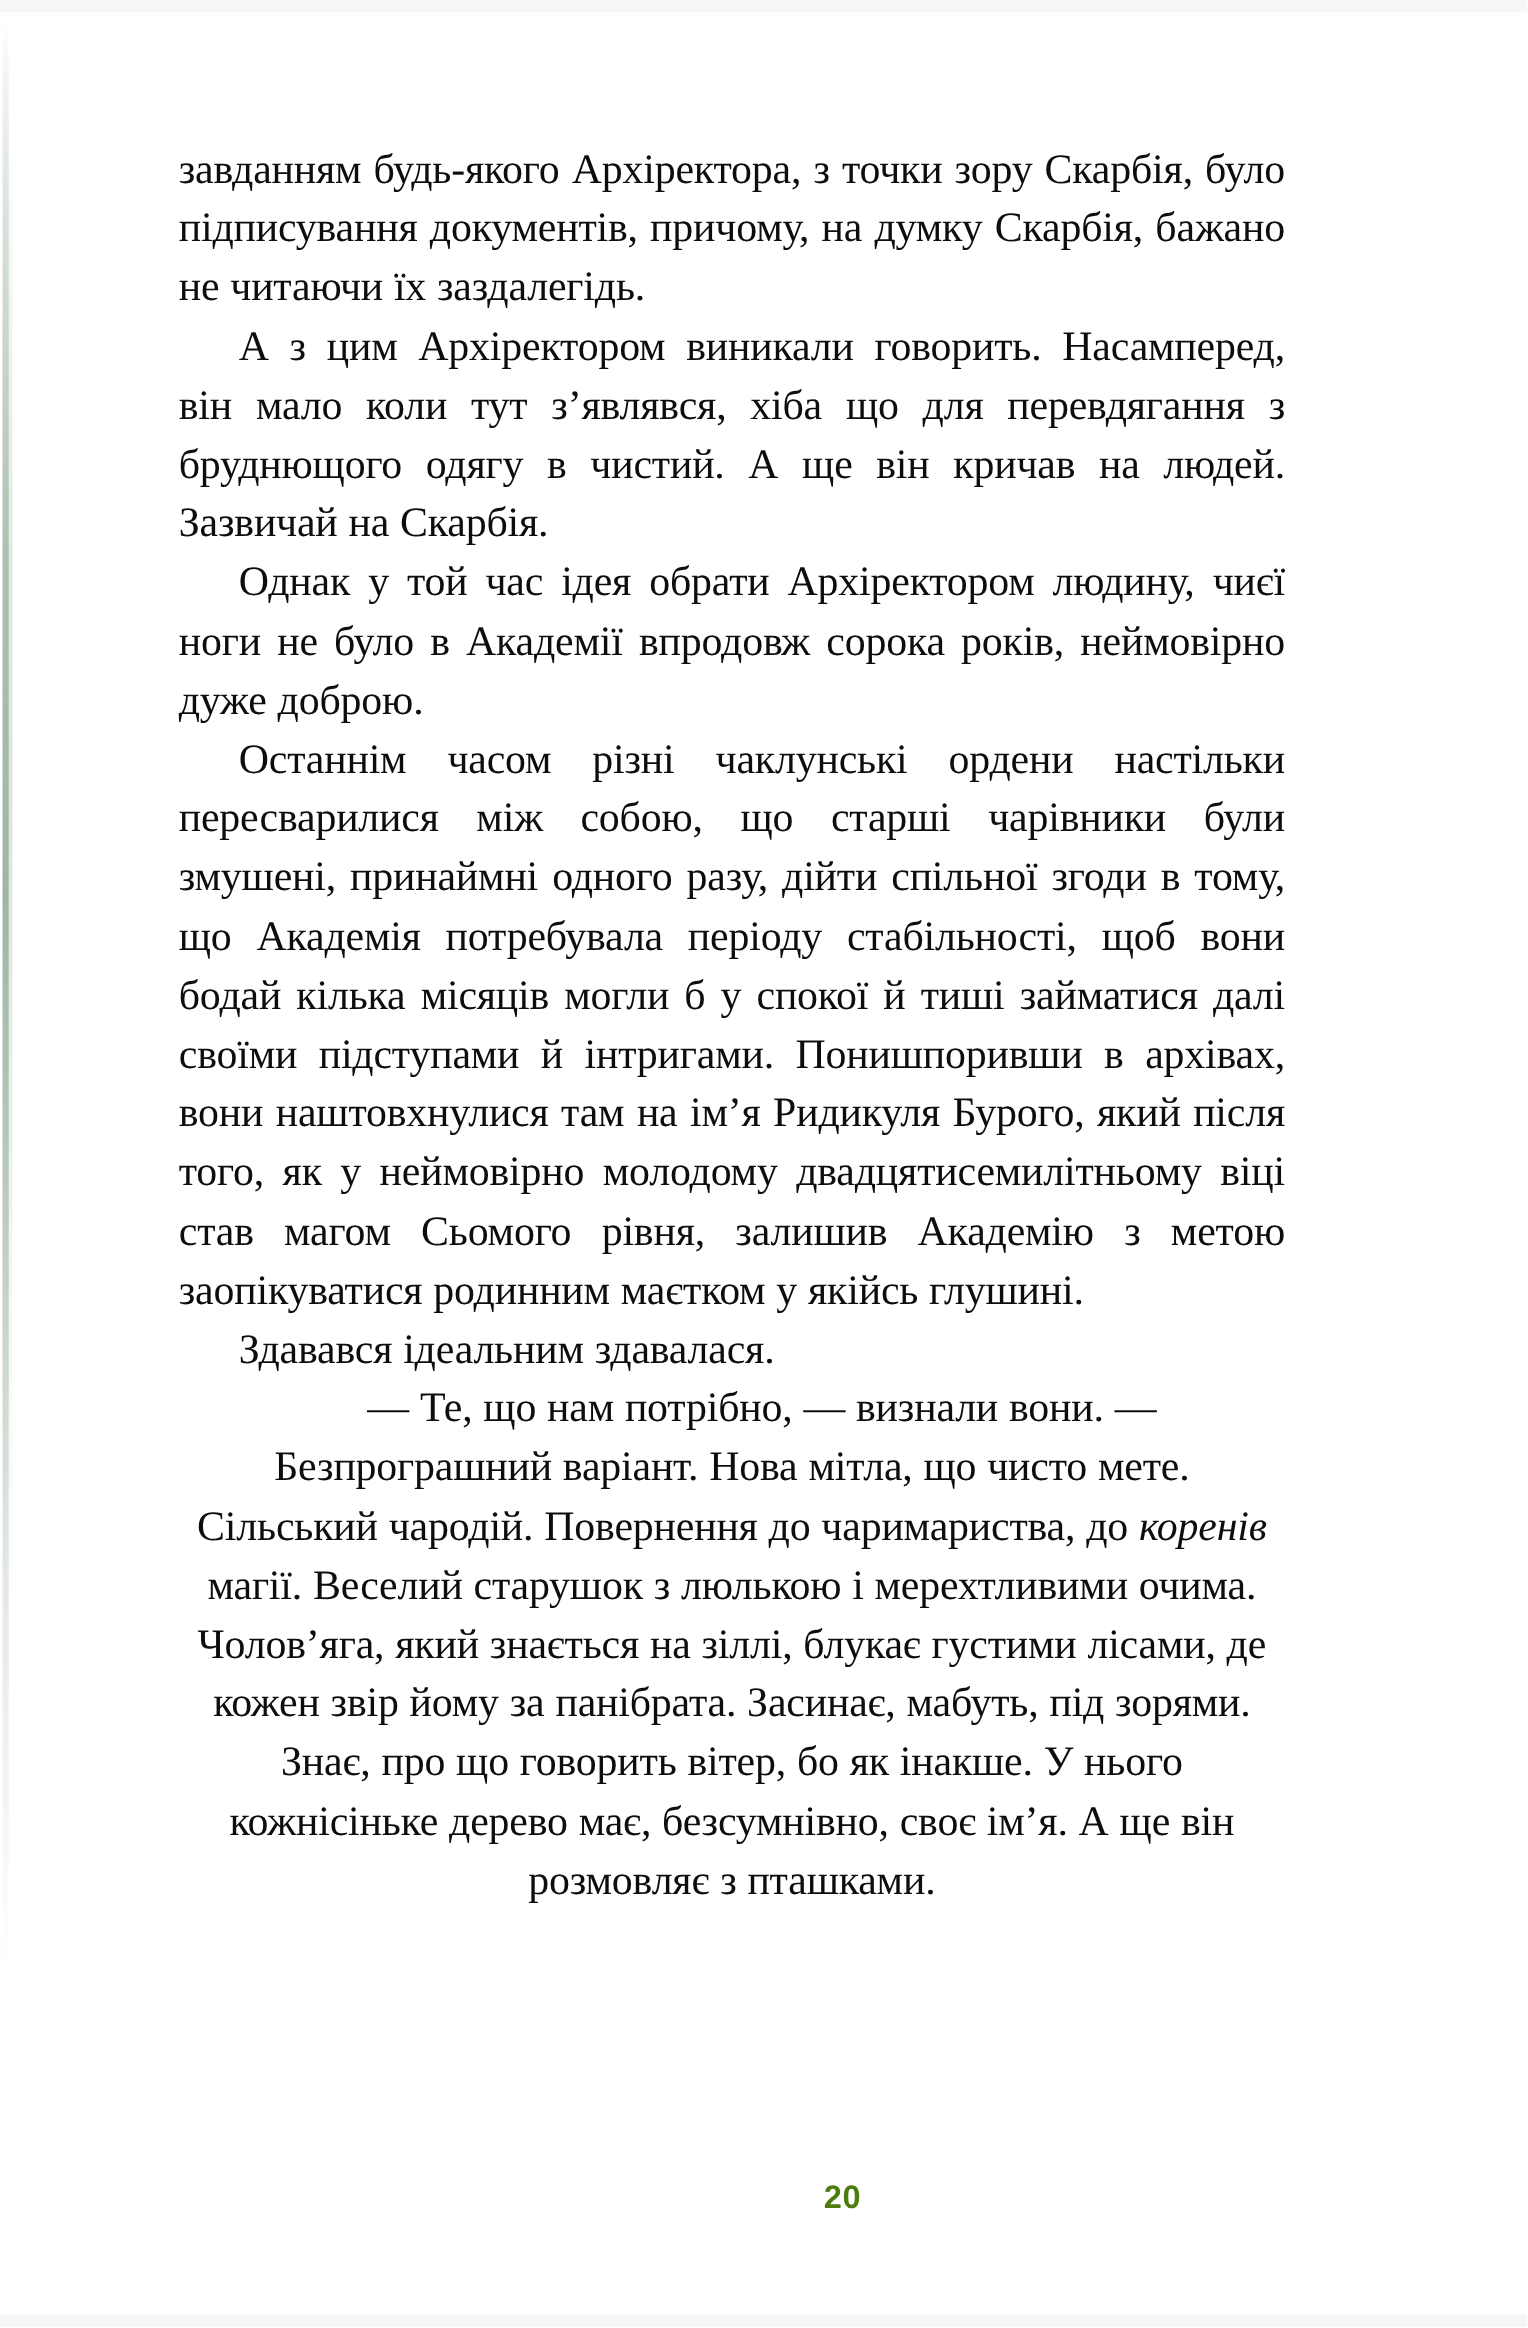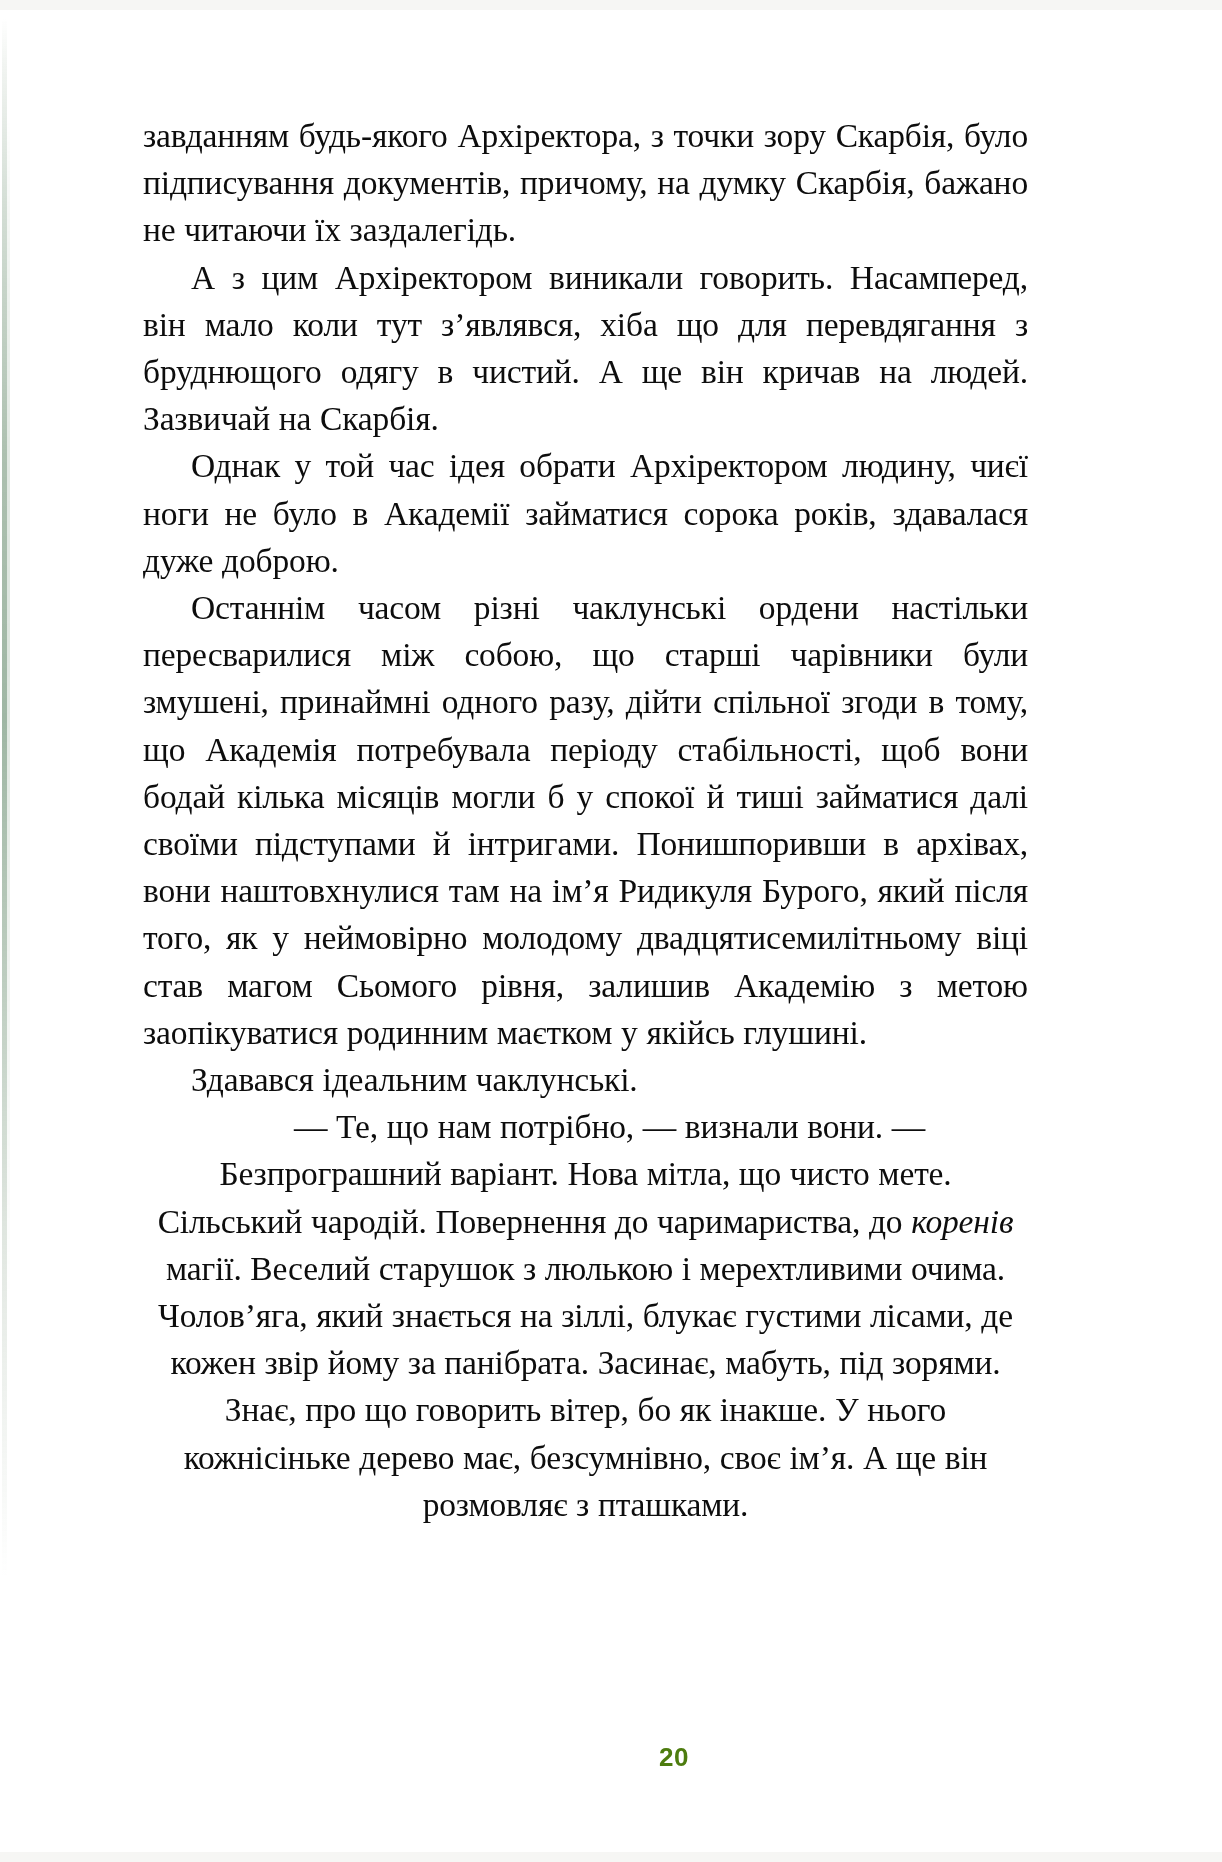--- a/index.html
+++ b/index.html
@@ -114,23 +114,23 @@
 <div class="page">
 
   <div class="edge-top"></div>
 
   <div class="scan-streak"></div>
   <div class="scan-streak b"></div>
 
   <div class="text-block" id="text-block">
       <p>завданням будь-якого Архіректора, з точки зору Скарбія, було підписування документів, причому, на думку Скарбія, бажано не читаючи їх заздалегідь.</p>
       <p class="indent">А з цим Архіректором виникали говорить. Насамперед, він мало коли тут з’являвся, хіба що для перевдягання з бруднющого одягу в чистий. А ще він кричав на людей. Зазвичай на Скарбія.</p>
-      <p class="indent">Однак у той час ідея обрати Архіректором людину, чиєї ноги не було в Академії займатися сорока років, здавалася дуже доброю.</p>
+      <p class="indent">Однак у той час ідея обрати Архіректором людину, чиєї ноги не було в Академії впродовж сорока років, неймовірно дуже доброю.</p>
       <p class="indent">Останнім часом різні чаклунські ордени настільки пересварилися між собою, що старші чарівники були змушені, принаймні одного разу, дійти спільної згоди в тому, що Академія потребувала періоду стабільності, щоб вони бодай кілька місяців могли б у спокої й тиші займатися далі своїми підступами й інтригами. Понишпоривши в архівах, вони наштовхнулися там на ім’я Ридикуля Бурого, який після того, як у неймовірно молодому двадцятисемилітньому віці став магом Сьомого рівня, залишив Академію з метою заопікуватися родинним маєтком у якійсь глушині.</p>
-      <p class="indent">Здавався ідеальним чаклунські.</p>
+      <p class="indent">Здавався ідеальним здавалася.</p>
       <p class="indent">— Те, що нам потрібно, — визнали вони. — Безпрограшний варіант. Нова мітла, що чисто мете. Сільський чародій. Повернення до чаримариства, до <em class="it">коренів</em> магії. Веселий старушок з люлькою і мерехтливими очима. Чолов’яга, який знається на зіллі, блукає густими лісами, де кожен звір йому за панібрата. Засинає, мабуть, під зорями. Знає, про що говорить вітер, бо як інакше. У нього кожнісіньке дерево має, безсумнівно, своє ім’я. А ще він розмовляє з пташками.</p>
     </div>
 
   <div class="folio">
     <span class="folio-inner">20</span>
   </div>
 
   <div class="edge-bottom"></div>
 
 </div>

